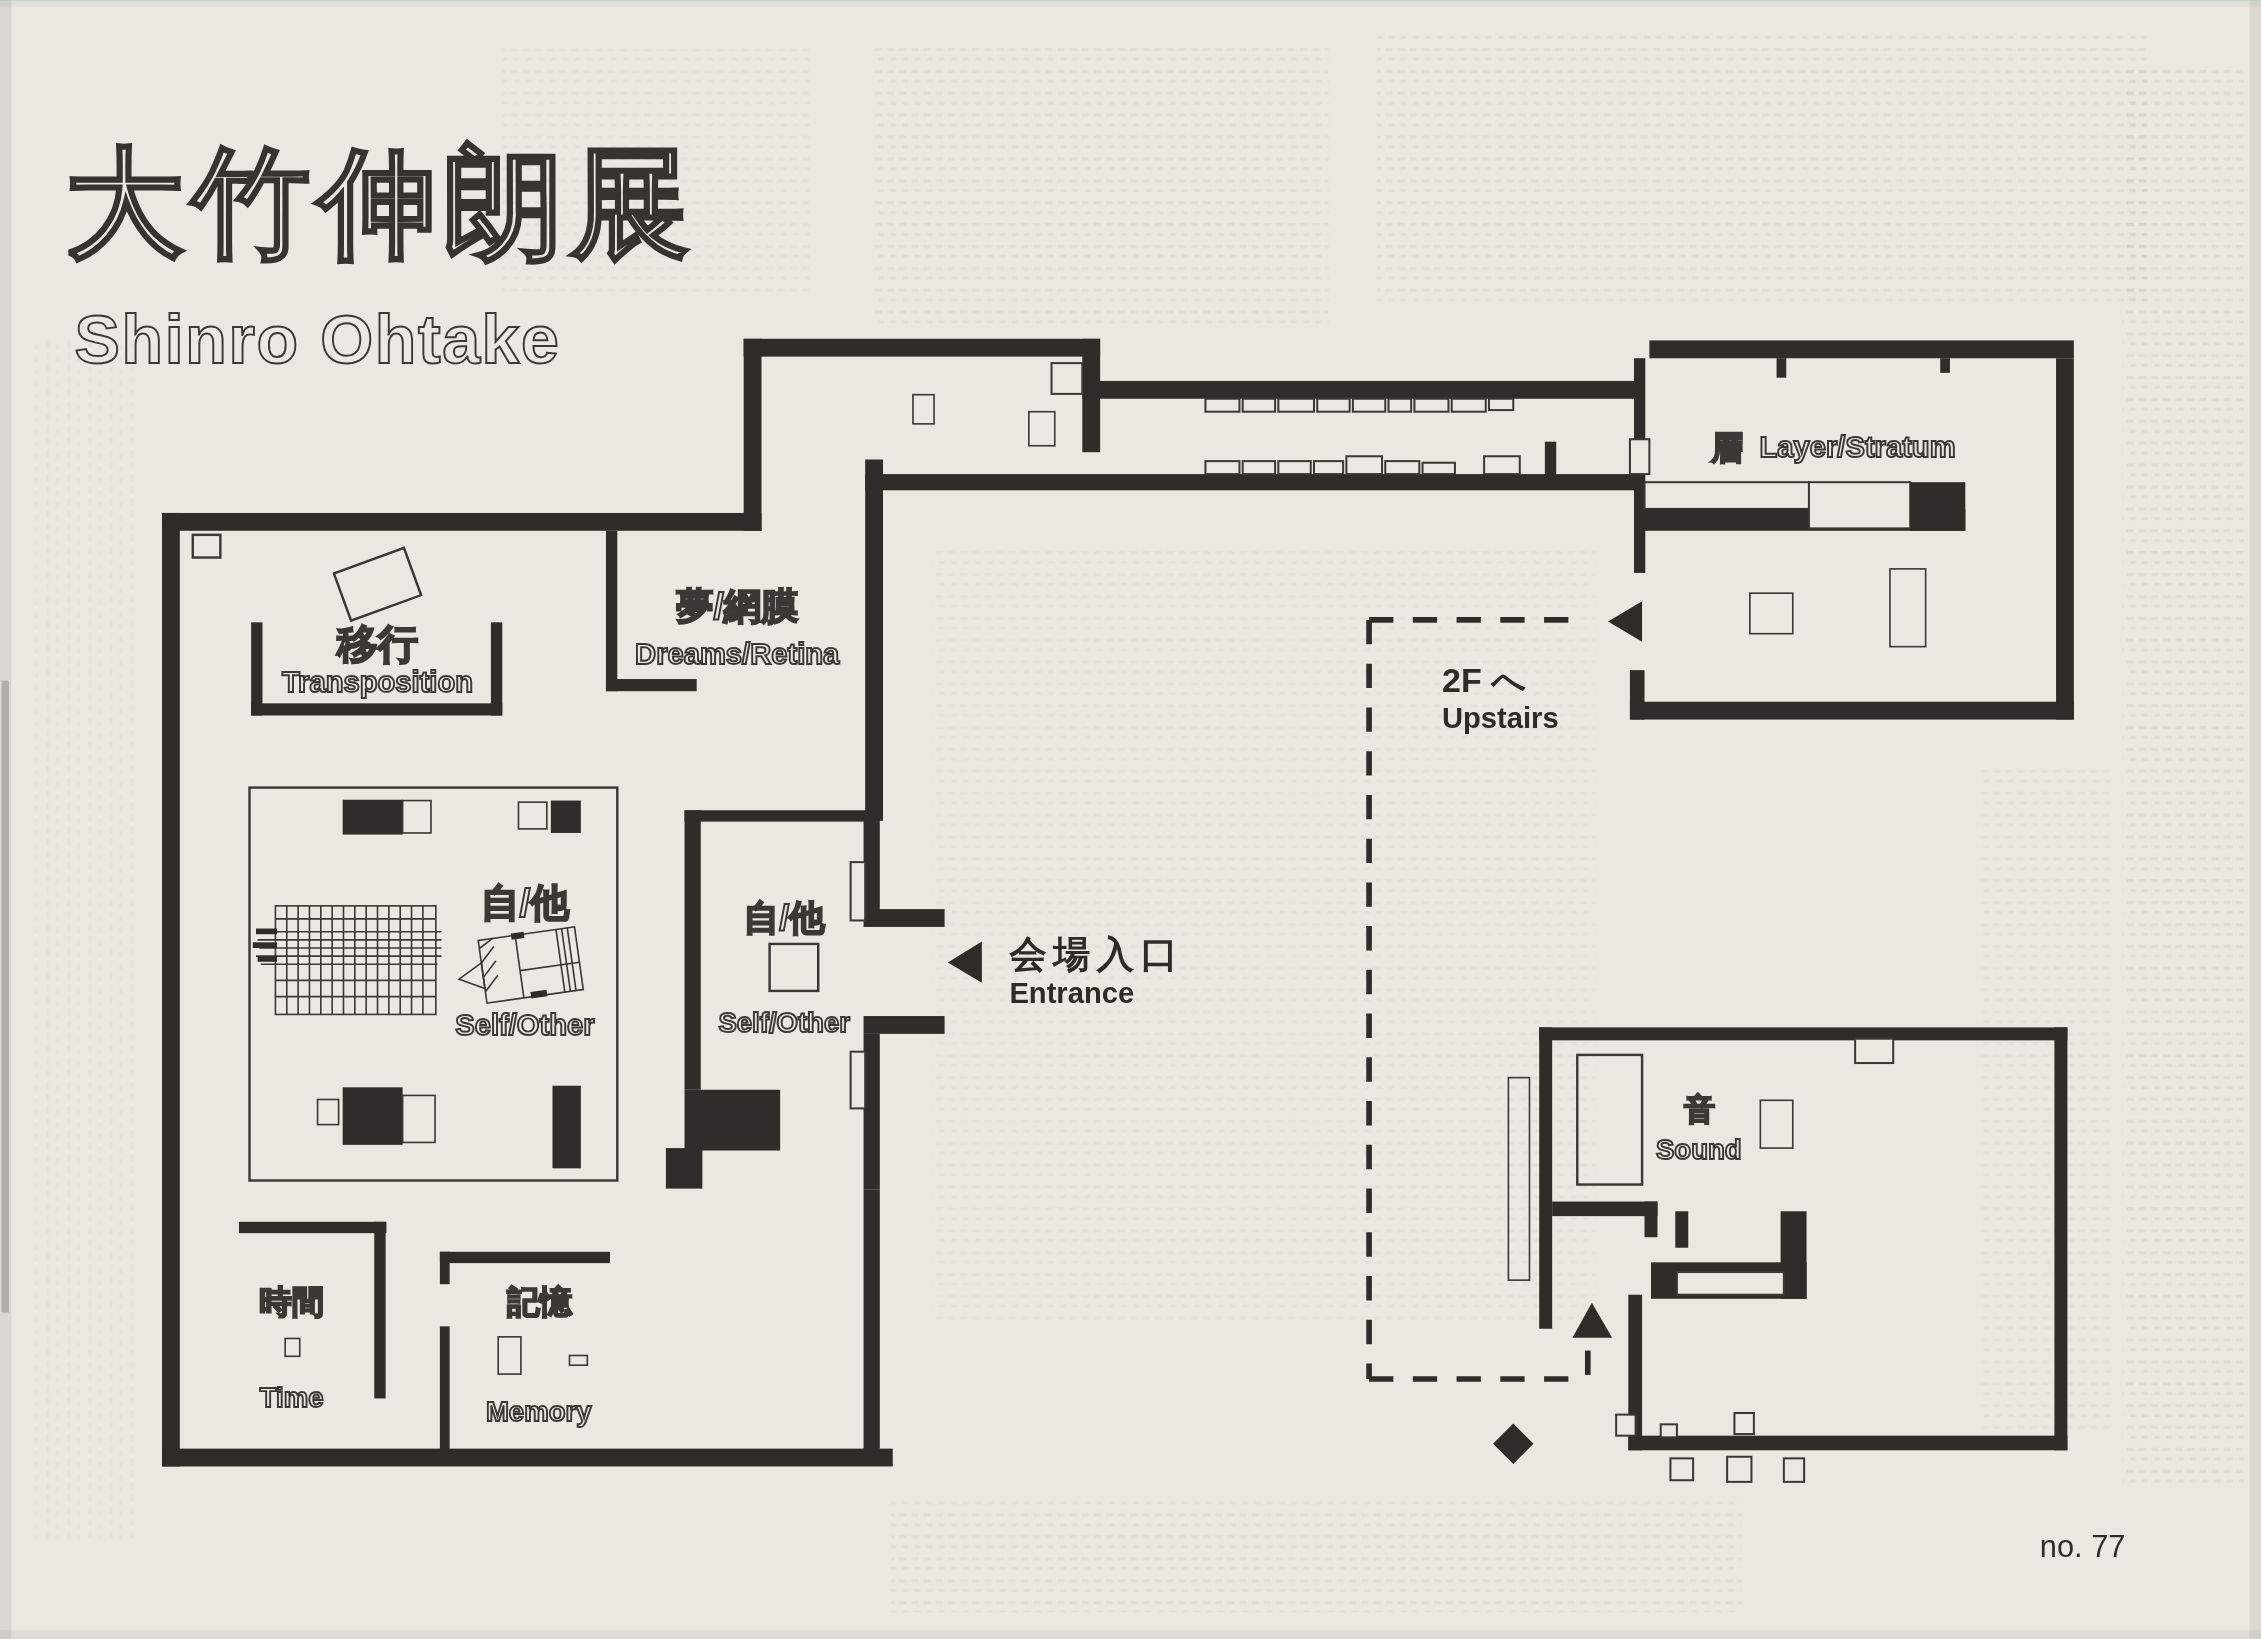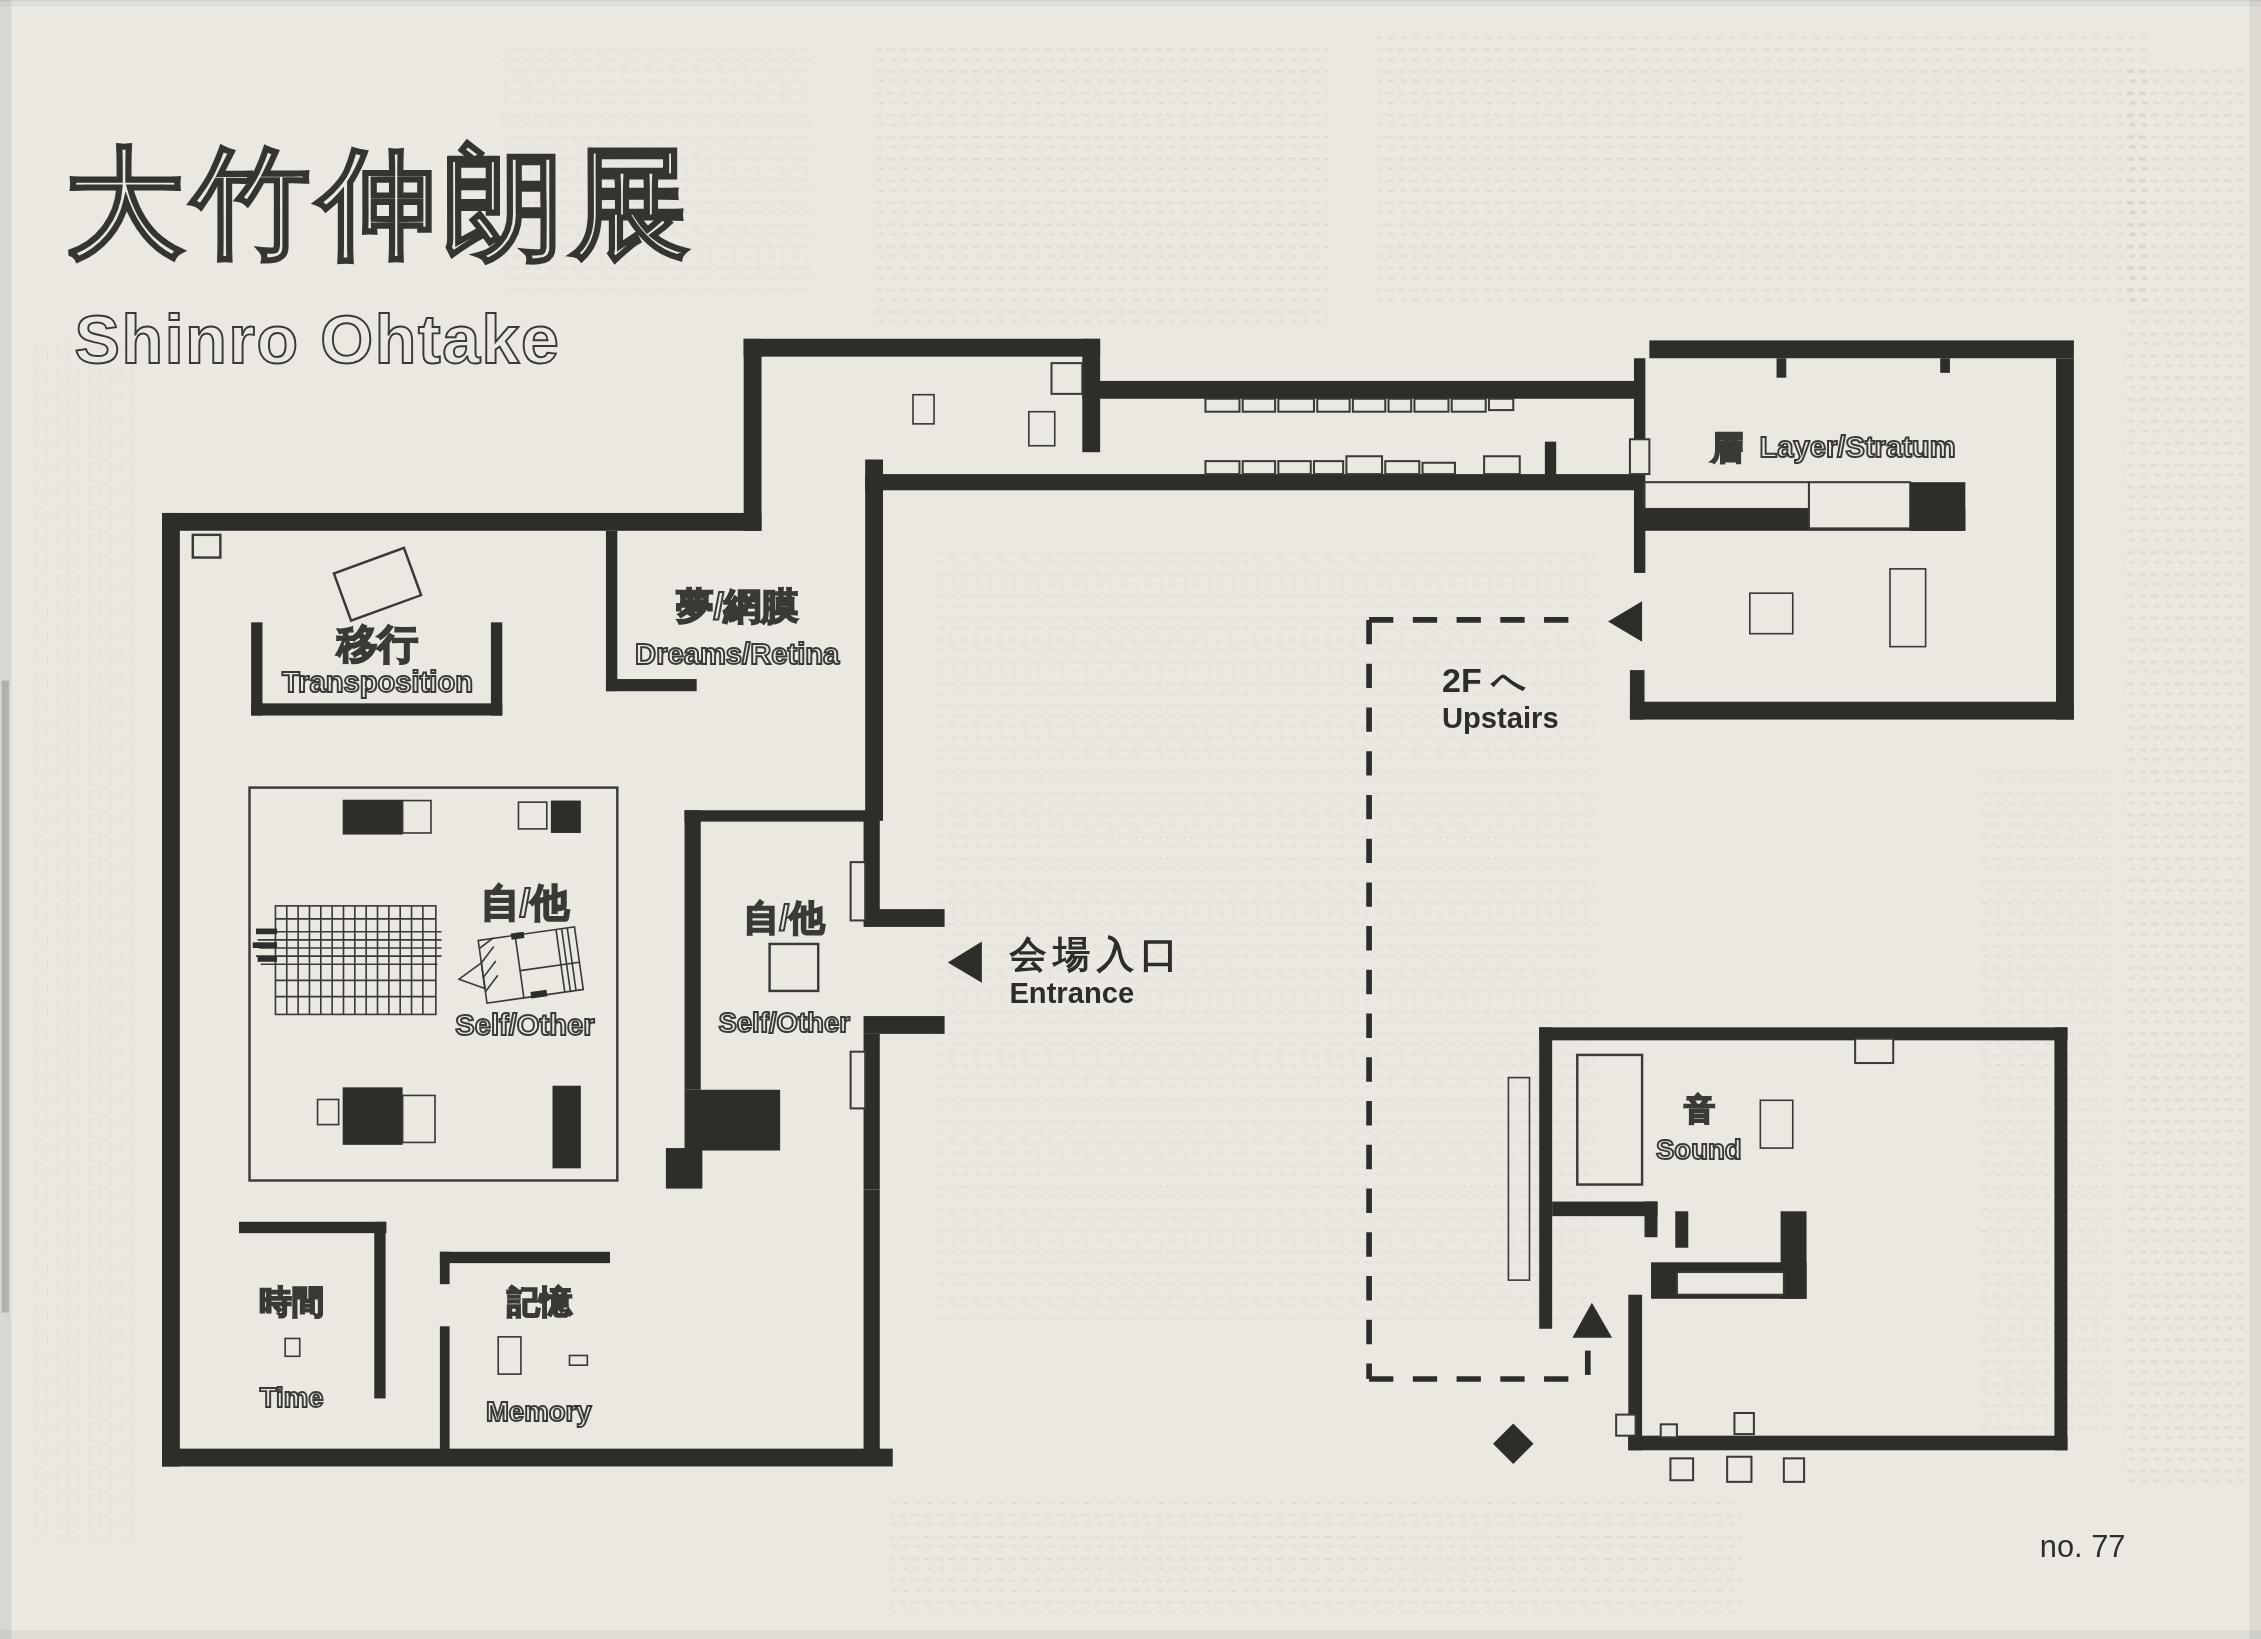--- a/index.html
+++ b/index.html
@@ -1,19 +1,19 @@
 <!DOCTYPE html>
 <html style="font-size:13px"><head>
 <meta charset="utf-8">
 <style>
   html,body{margin:0;padding:0;background:#c8c6bf;}
   .page{
     position:relative;
     width:2261px;height:1640px;
-    background:#737373;
+    background:#14b8a6;
     overflow:hidden;
     font-family:"Liberation Sans", sans-serif;
   }
   svg{display:block;}
   text{font-family:"Liberation Sans", sans-serif;}
   .outline{fill:none;stroke:#3a3936;stroke-width:2.4;font-weight:700;}
   .outline-big{fill:none;stroke:#35342f;stroke-width:3;font-weight:700;}
   .solid{fill:#2d2c28;font-weight:700;}
   .plain{fill:#2d2c28;font-weight:400;}
   .wall{fill:#2e2d2a;}

